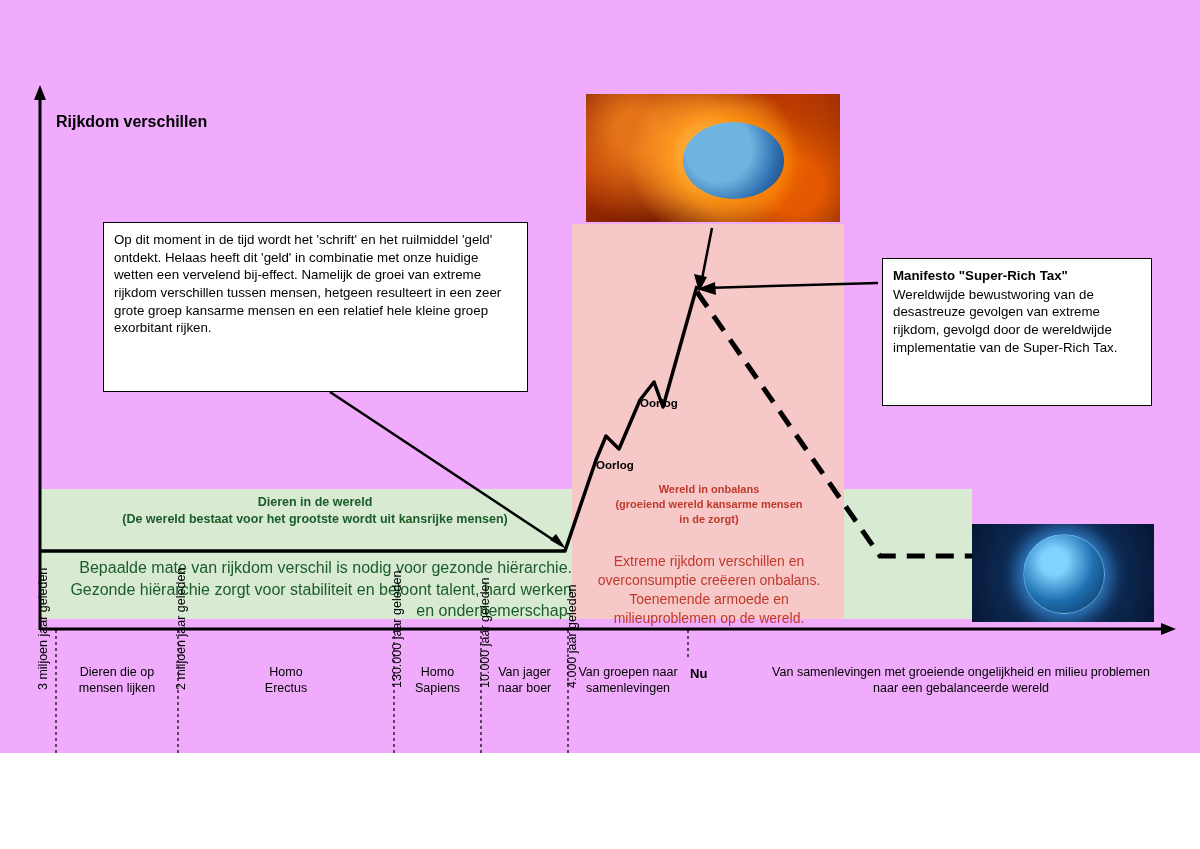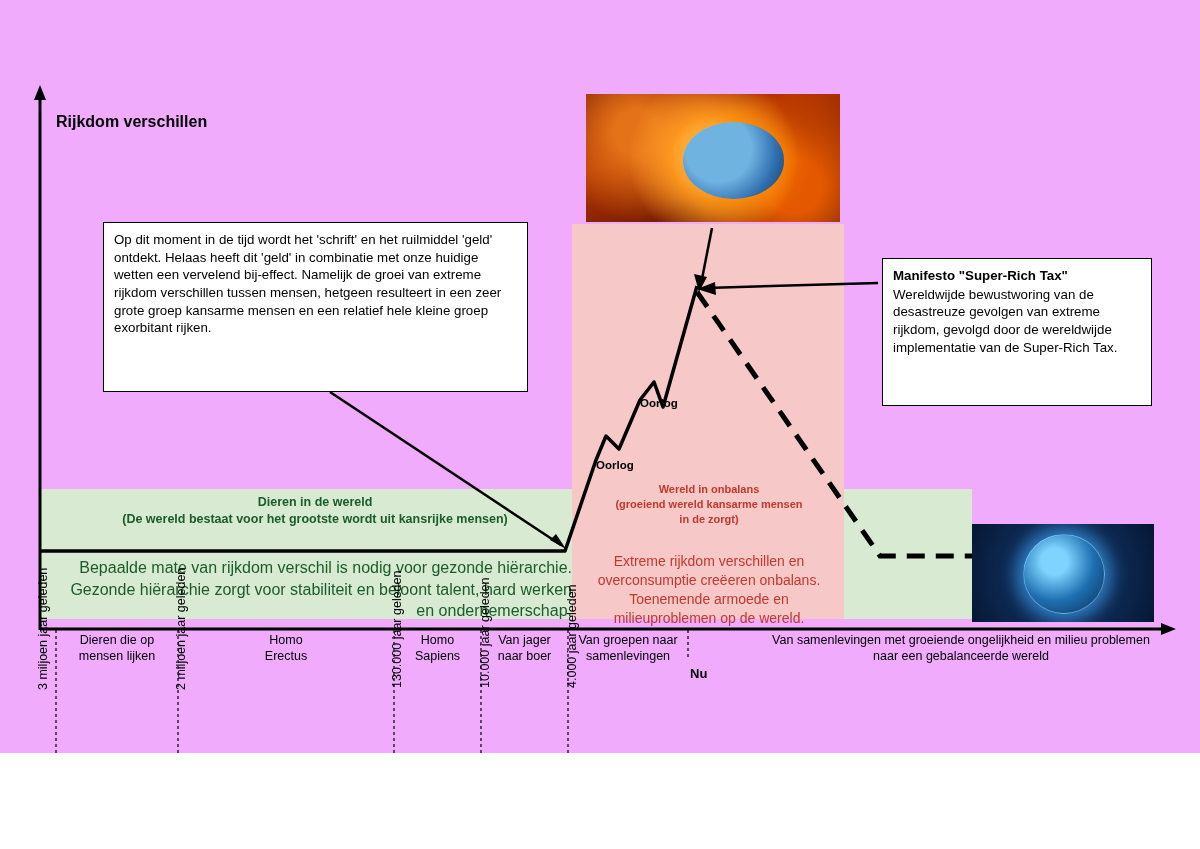--- a/index.html
+++ b/index.html
@@ -169,20 +169,21 @@
     border: 1px solid rgba(140,215,255,0.55);
   }
 
   
   .era {
     position: absolute;
     text-align: center;
     font-size: 12.5px;
     color: #000;
     line-height: 1.3;
+    margin-top: 32px;
   }
 
   
   .year {
     position: absolute;
     font-size: 12.5px;
     color: #000;
     white-space: nowrap;
     transform-origin: left top;
     transform: rotate(-90deg);

